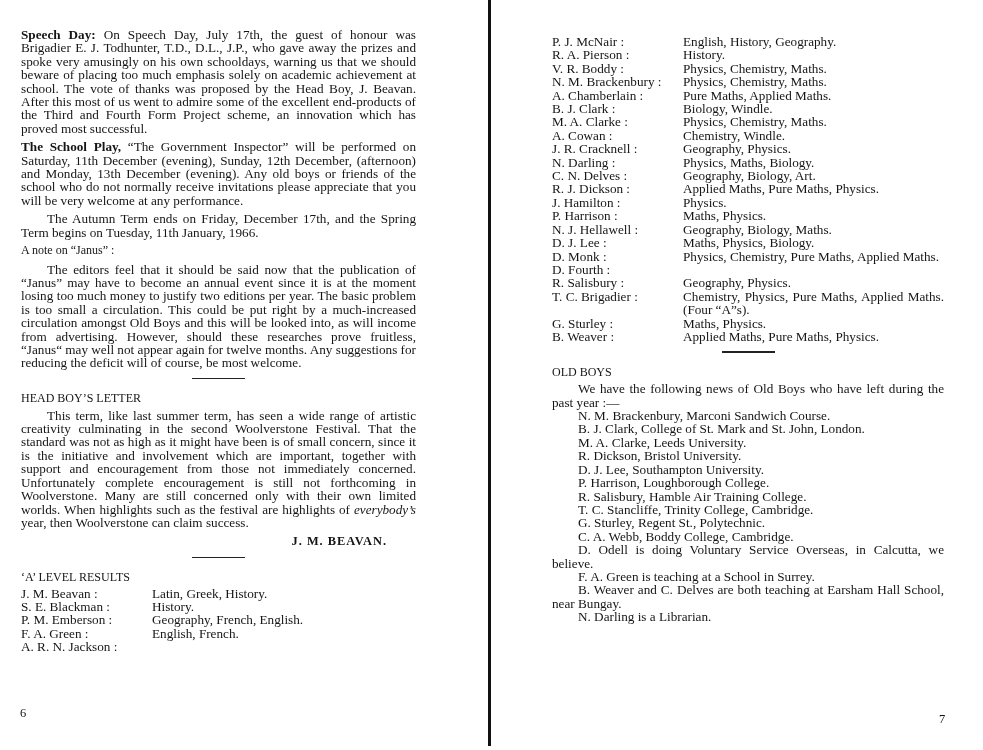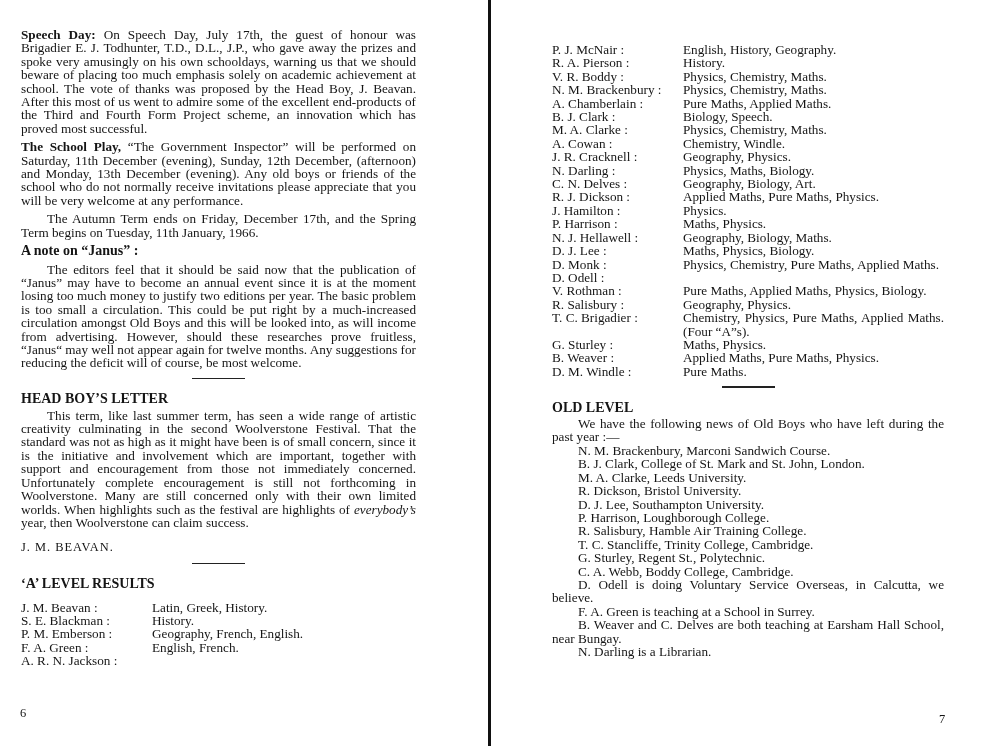--- a/index.html
+++ b/index.html
@@ -10,24 +10,24 @@
   .page-left { left: 0; width: 488px; }
   .page-right { left: 491px; width: 492px; }
   .gutter { position: absolute; left: 488px; top: 0; width: 3px; height: 746px; background: #111; }
   .col { position: absolute; font-size: 13.2px; line-height: 13.4px; }
   .page-left .col { left: 21px; top: 28px; width: 395px; }
   .page-right .col { left: 61px; top: 33px; width: 392px; }
   p { margin: 0; text-align: justify; }
   .indent { text-indent: 26px; }
   b, .bold { font-weight: bold; }
   .gap-s { height: 5px; }
-  .heading { font-weight: bold; font-size: 14px; margin: 0; }
+  .heading { font-weight: normal; font-size: 12px; margin: 0; }
   .rule { width: 53px; height: 1.5px; background: #222; margin: 8px auto 13px auto; }
-  .signature { text-align: left; font-weight: normal; font-size: 12.4px; letter-spacing: 1px; padding-right: 29px; margin-top: 12px; }
-  .results { margin-top: 10px; }
+  .signature { text-align: right; font-weight: bold; font-size: 12.4px; letter-spacing: 1px; padding-right: 29px; margin-top: 6px; }
+  .results { margin-top: 2px; }
   .res-row { display: flex; }
   .res-name { flex: 0 0 auto; }
   .page-left .res-name { width: 131px; }
   .page-right .res-name { width: 131px; }
   .res-subj { flex: 1 1 auto; text-align: justify; }
   .oldboy-item { padding-left: 26px; }
   .page-num { position: absolute; font-size: 12.5px; }
   .page-left .page-num { left: 20px; top: 706px; }
   .page-right .page-num { left: 448px; top: 712px; }
   i { font-style: italic; }
@@ -112,21 +112,21 @@
         <div class="res-row">
             <span class="res-name">N. M. Brackenbury :</span>
             <span class="res-subj">Physics, Chemistry, Maths.</span>
           </div>
         <div class="res-row">
             <span class="res-name">A. Chamberlain :</span>
             <span class="res-subj">Pure Maths, Applied Maths.</span>
           </div>
         <div class="res-row">
             <span class="res-name">B. J. Clark :</span>
-            <span class="res-subj">Biology, Speech.</span>
+            <span class="res-subj">Biology, Windle.</span>
           </div>
         <div class="res-row">
             <span class="res-name">M. A. Clarke :</span>
             <span class="res-subj">Physics, Chemistry, Maths.</span>
           </div>
         <div class="res-row">
             <span class="res-name">A. Cowan :</span>
             <span class="res-subj">Chemistry, Windle.</span>
           </div>
         <div class="res-row">
@@ -159,51 +159,43 @@
           </div>
         <div class="res-row">
             <span class="res-name">D. J. Lee :</span>
             <span class="res-subj">Maths, Physics, Biology.</span>
           </div>
         <div class="res-row">
             <span class="res-name">D. Monk :</span>
             <span class="res-subj">Physics, Chemistry, Pure Maths, Applied Maths.</span>
           </div>
         <div class="res-row">
-            <span class="res-name">D. Odell :</span>
-          </div>
-        <div class="res-row">
-            <span class="res-name">V. Rothman :</span>
-            <span class="res-subj">Pure Maths, Applied Maths, Physics, Biology.</span>
+            <span class="res-name">D. Fourth :</span>
           </div>
         <div class="res-row">
             <span class="res-name">R. Salisbury :</span>
             <span class="res-subj">Geography, Physics.</span>
           </div>
         <div class="res-row">
             <span class="res-name">T. C. Brigadier :</span>
             <span class="res-subj">Chemistry, Physics, Pure Maths, Applied Maths. (Four “A”s).</span>
           </div>
         <div class="res-row">
             <span class="res-name">G. Sturley :</span>
             <span class="res-subj">Maths, Physics.</span>
           </div>
         <div class="res-row">
             <span class="res-name">B. Weaver :</span>
             <span class="res-subj">Applied Maths, Pure Maths, Physics.</span>
           </div>
-        <div class="res-row">
-            <span class="res-name">D. M. Windle :</span>
-            <span class="res-subj">Pure Maths.</span>
-          </div>
       </div>
 
       <div class="rule"></div>
 
-      <p class="heading">OLD LEVEL</p>
+      <p class="heading">OLD BOYS</p>
       <div style="height:3px"></div>
       <p class="indent">We have the following news of Old Boys who have left during the past year :—</p>
       <div class="oldboy-item">N. M. Brackenbury, Marconi Sandwich Course.</div>
       <div class="oldboy-item">B. J. Clark, College of St. Mark and St. John, London.</div>
       <div class="oldboy-item">M. A. Clarke, Leeds University.</div>
       <div class="oldboy-item">R. Dickson, Bristol University.</div>
       <div class="oldboy-item">D. J. Lee, Southampton University.</div>
       <div class="oldboy-item">P. Harrison, Loughborough College.</div>
       <div class="oldboy-item">R. Salisbury, Hamble Air Training College.</div>
       <div class="oldboy-item">T. C. Stancliffe, Trinity College, Cambridge.</div>

